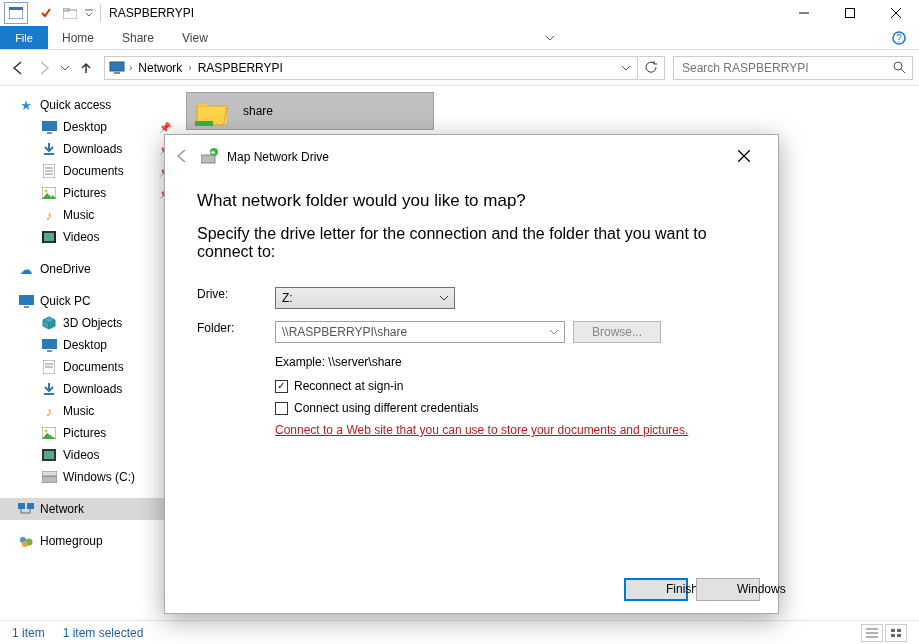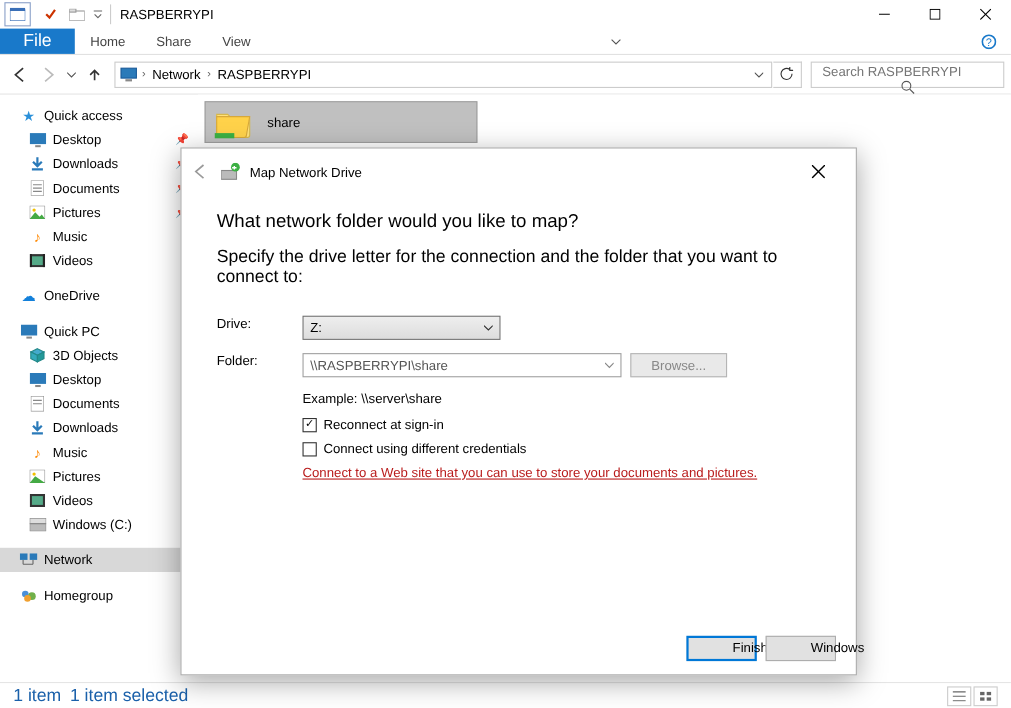--- a/index.html
+++ b/index.html
@@ -9,59 +9,59 @@
   .titlebar { height:26px; background:#fff; border-bottom:0; display:flex; align-items:stretch; }
   .qa-buttons { display:flex; align-items:center; gap:0; height:100%; padding-left:4px; }
   .qa-btn { width:24px; height:22px; display:flex; align-items:center; justify-content:center; border:1px solid transparent; }
   .qa-sep { width:6px; }
   .title-text { flex:1; display:flex; align-items:center; padding-left:4px; color:#000; font-size:12px; }
   .win-controls { display:flex; }
   .win-btn { width:46px; height:26px; display:flex; align-items:center; justify-content:center; }
 
   
   .ribbon { height:24px; border-bottom:1px solid #e1e1e1; display:flex; align-items:stretch; }
-  .file-tab { background:#1979ca; color:#fff; width:68px; display:flex; align-items:center; justify-content:center; font-size:16px; }
+  .file-tab { background:#1979ca; color:#fff; width:48px; display:flex; align-items:center; justify-content:center; font-size:11px; }
   .rib-tab { padding:0 14px; display:flex; align-items:center; font-size:12px; color:#444; }
   .help-icon { margin-left:auto; width:40px; display:flex; align-items:center; justify-content:center; color:#1979ca; }
 
   
   .navbar { height:36px; display:flex; align-items:center; padding:0 6px; gap:2px; border-bottom:1px solid #e5e5e5; }
   .nav-btn { width:24px; height:24px; display:flex; align-items:center;justify-content:center; color:#606060; }
   .nav-btn.disabled { color:#c0c0c0; }
   .addr-box { flex:1; height:24px; border:1px solid #cccccc; display:flex; align-items:center; padding:0 2px; margin:0 4px; background:#fff; }
   .addr-icon { width:20px; height:20px; display:flex;align-items:center;justify-content:center; }
   .crumb { padding:0 4px; font-size:12px; color:#000; display:flex; align-items:center; gap:4px; }
   .crumb-sep { color:#606060; font-size:10px; padding:0 2px;}
   .refresh-box { width:26px; height:24px; border:1px solid #ccc; border-left:0; display:flex;align-items:center;justify-content:center; margin-left:-5px;}
-  .search-box { width:176px; height:24px; border:1px solid #ccc; display:flex; align-items:center; padding:0 6px; margin-left:6px; color:#666;flex-direction:column; }
+  .search-box { width:240px; height:24px; border:1px solid #ccc; display:flex; align-items:center; padding:0 6px; margin-left:6px; color:#666; }
   .search-box input { border:0; outline:0; flex:1; font-size:12px; color:#666; background:transparent;}
   .search-box .sicon { color:#555; }
 
   
   .body { display:flex; height:calc(100% - 26px - 24px - 36px - 24px); }
   .sidebar { width:180px; border-right:0; padding:8px 0; overflow:hidden; }
   .tree-group { margin-bottom:10px; }
   .tree-item { display:flex; align-items:center; height:22px; padding-left:16px; gap:6px; font-size:12px; color:#000; position:relative;}
   .tree-item.level1 { padding-left:18px; }
-  .tree-item.level2 { padding-left:26px; }
+  .tree-item.level2 { padding-left:41px; }
   .tree-item.selected { background:#d8d8d8; }
   .tree-item .pin { position:absolute; right:8px; color:#666; font-size:10px;}
   .ticon { width:16px; height:16px; flex-shrink:0; display:flex;align-items:center;justify-content:center; font-size:13px; }
 
   .content { flex:1; background:#fff; padding:6px 0 0 0; position:relative; }
   .item-tile { width:248px; height:38px; background:#cce8ff; border:1px solid #99d1ff; display:flex; align-items:center; padding:0 8px; gap:14px; margin-left:6px; background:#bfbfbf;}
   .item-tile { background:#c2c2c2; }
   .item-tile { background:#bfbfbf; }
   
   .item-tile { background:#bfbfbf; }
 
   .folder-ico { width:34px;height:30px; }
 
   
-  .statusbar { height:24px; border-top:1px solid #e5e5e5; display:flex; align-items:center; padding:0 12px; font-size:16px; color:#1a60aa; gap:8px;}
+  .statusbar { height:24px; border-top:1px solid #e5e5e5; display:flex; align-items:center; padding:0 12px; font-size:12px; color:#1a60aa; gap:18px;}
   .statusbar .views { margin-left:auto; display:flex; gap:2px;}
   .statusbar .vbtn { width:22px;height:18px;border:1px solid #ccc; display:flex;align-items:center;justify-content:center; font-size:10px; color:#555;}
 
   
   .wizard { position:absolute; left:164px; top:134px; width:615px; height:480px; background:#fff; border:1px solid #aaa; box-shadow:0 6px 24px rgba(0,0,0,0.35); display:flex; flex-direction:column; }
   .wiz-top { height:42px; display:flex; align-items:center; padding:0 8px; }
   .wiz-back { width:28px; color:#777; font-size:16px; }
   .wiz-title-wrap { display:flex; align-items:flex-end; gap:8px; flex:1;}
   .wiz-title-text { font-size:12px; color:#000; }
   .wiz-close { width:32px; text-align:center; font-size:15px; color:#000;}

